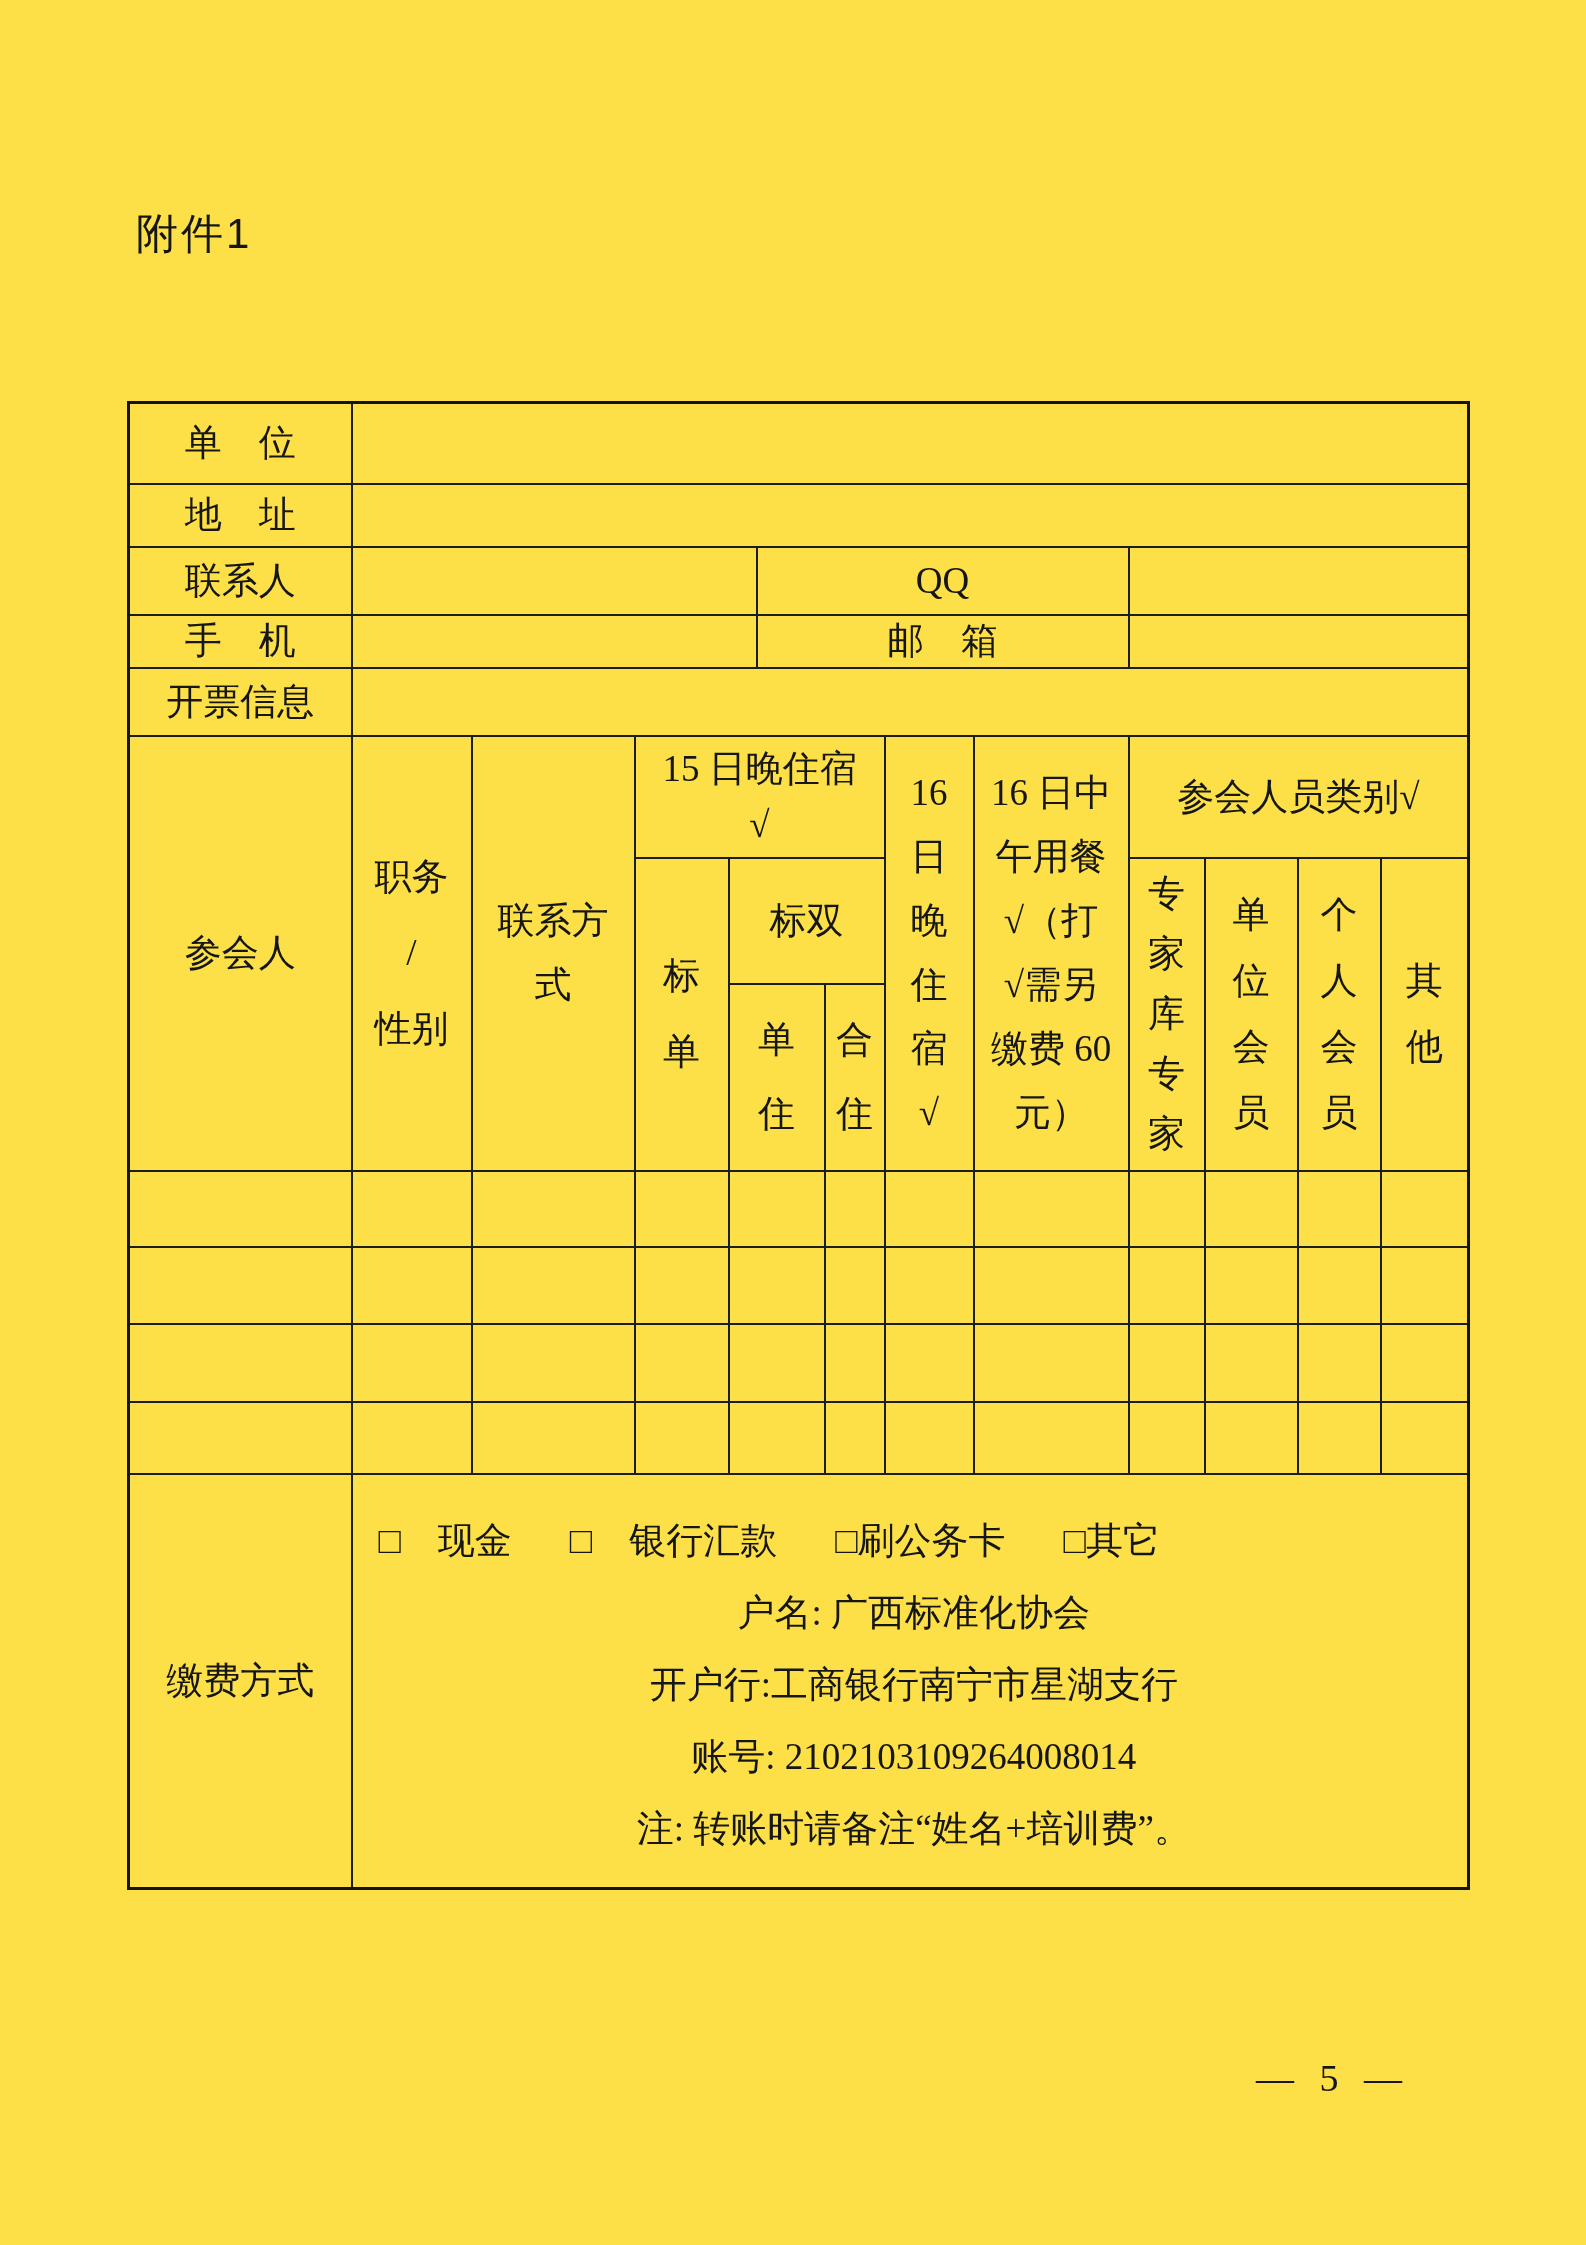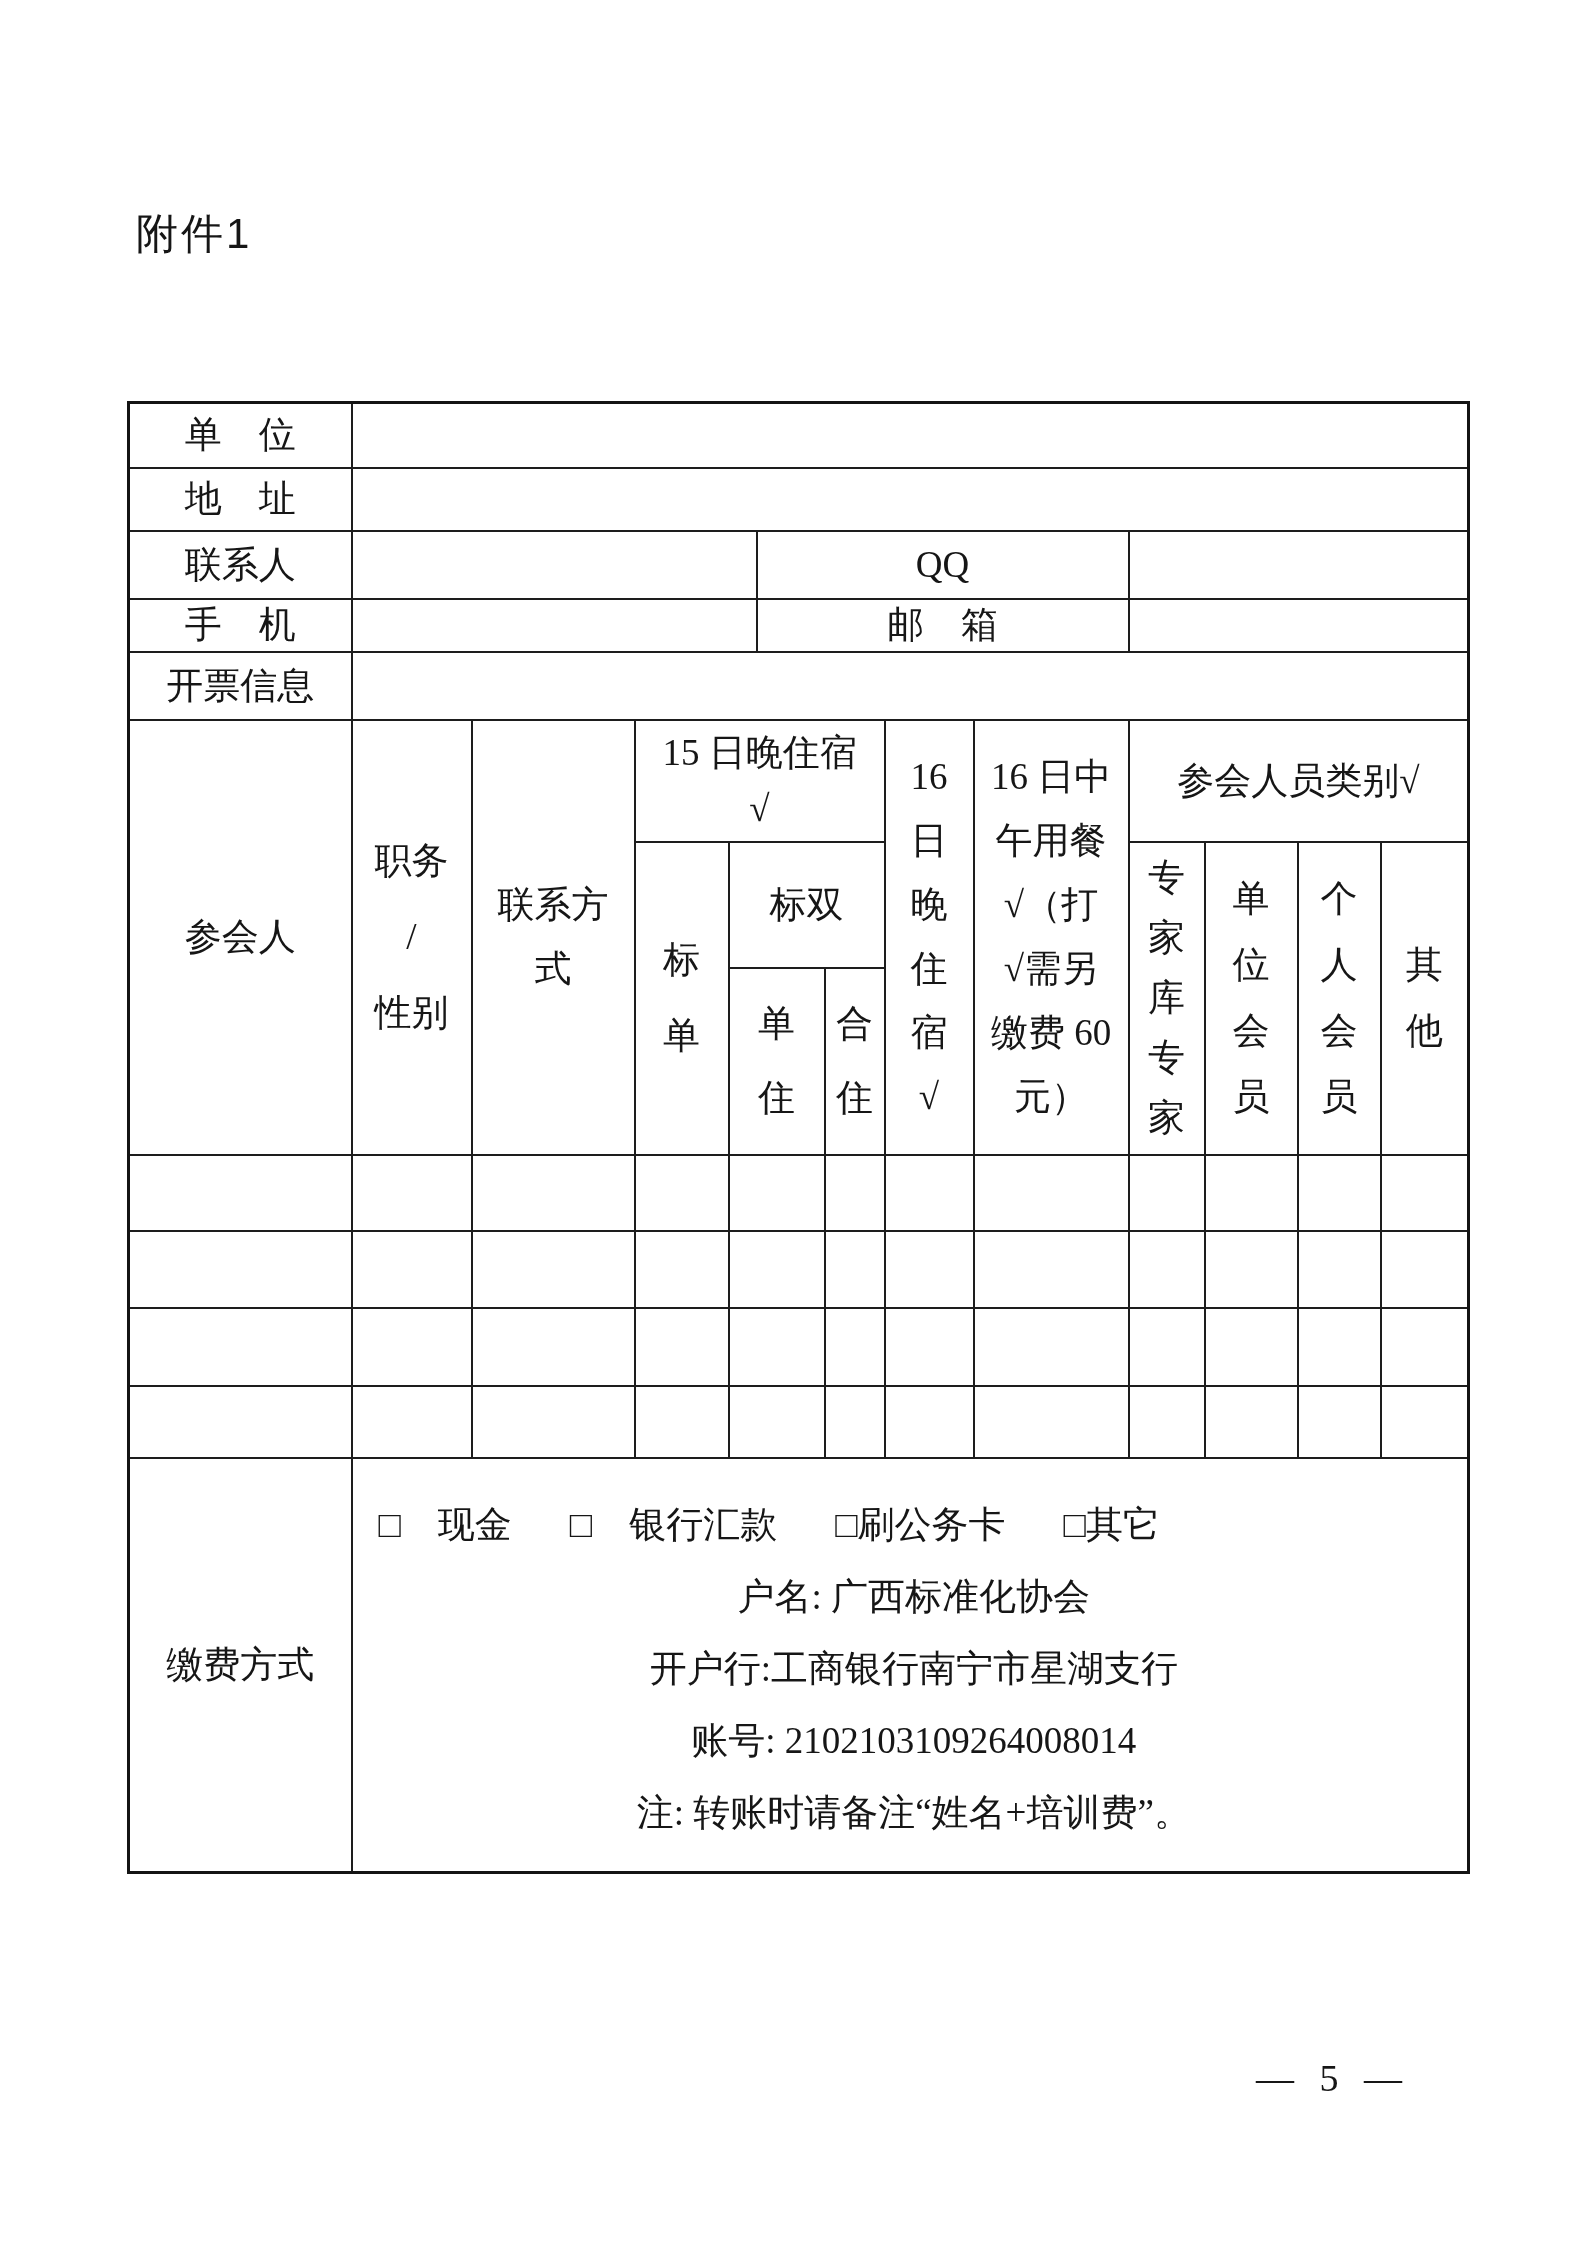--- a/index.html
+++ b/index.html
@@ -1,18 +1,18 @@
 <!DOCTYPE html>
 <html><head>
 <meta charset="utf-8">
 <style>
   html,body { margin:0; padding:0; background:#e8e8e6; }
   .page {
     position:relative; width:1586px; height:2245px; margin:0 auto;
-    background:#ffffff; color:#161616; overflow:hidden;
+    background:#fde047; color:#161616; overflow:hidden;
     font-family:"Liberation Serif","DejaVu Serif",serif;
   }
   .attachment {
     position:absolute; left:136px; top:206px; font-size:42px;
     font-family:"Liberation Sans","DejaVu Sans",sans-serif; letter-spacing:3px;
   }
   .title {
     position:absolute; left:127px; top:306px; width:1340px; text-align:center;
     font-size:49px; font-weight:bold; letter-spacing:1px; white-space:nowrap;
   }
@@ -71,21 +71,21 @@
       <col style="width:60px">
         <col style="width:89px">
         <col style="width:155px">
       <col style="width:76px">
         <col style="width:93px">
         <col style="width:83px">
       <col style="width:88px">
     </colgroup>
 
     <tbody>
-        <tr style="height:65px">
+        <tr style="height:81px">
       <td class="lab">单　位</td>
       <td colspan="12"></td>
     </tr>
 
     <tr style="height:63px">
       <td class="lab">地　址</td>
       <td colspan="12"></td>
     </tr>
 
     <tr style="height:68px">

